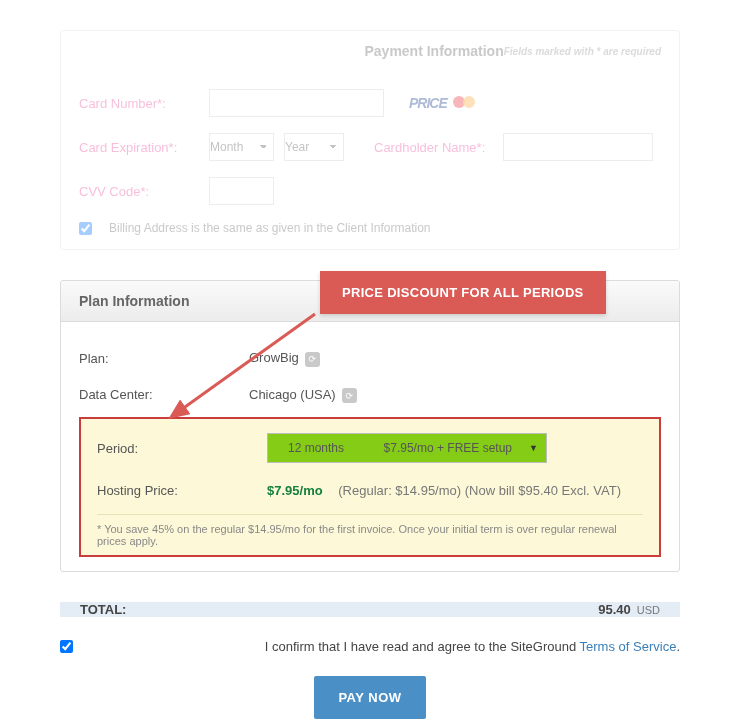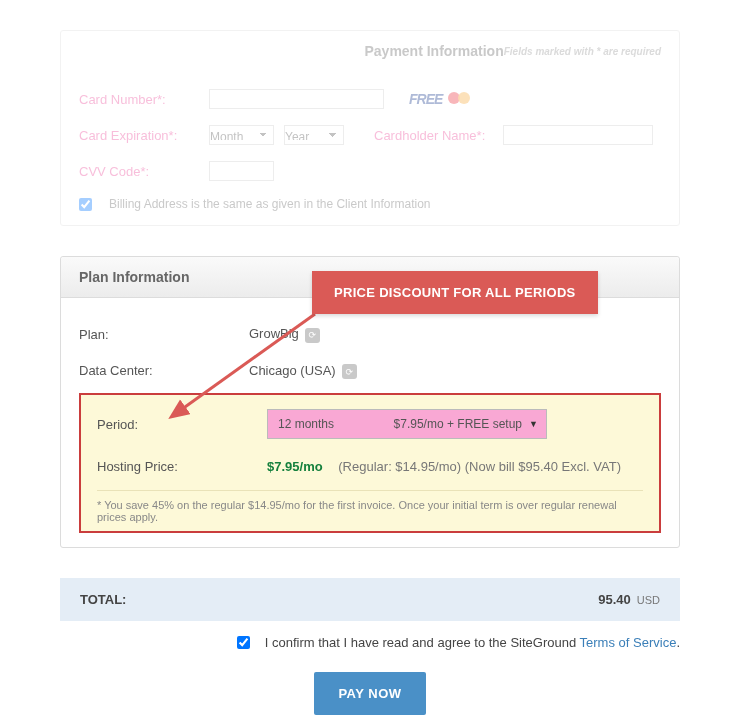--- a/index.html
+++ b/index.html
@@ -7,69 +7,69 @@
 .wrap{padding:0 60px 40px}
 .panel{border:1px solid #dcdcdc;border-radius:3px;margin-top:30px;background:#fff}
 .panel-h{padding:12px 18px;font-weight:bold;color:#666;font-size:14px}
 .panel-h.gray{background:linear-gradient(#fafafa,#ececec);border-bottom:1px solid #dcdcdc;border-radius:3px 3px 0 0}
 .panel-b{padding:18px 18px 14px}
 .faded{opacity:.35;pointer-events:none}
 .panel.faded .panel-h{display:flex;justify-content:flex-end;align-items:center}
 .small-note{font-size:10px;font-style:italic;color:#999}
 .frow{display:flex;align-items:center;margin-bottom:16px}
 .lbl{width:130px;color:#ec4899;font-size:13px}
-input[type=text],select.inp{border:1px solid #ccc;height:20px;padding:4px 0;font-size:12px;background:#fff;color:#555}
+input[type=text],select.inp{border:1px solid #ccc;height:28px;padding:4px 0;font-size:12px;background:#fff;color:#555}
 .cardnum{width:175px}
 select.inp{appearance:none;padding-right:24px;background-image:linear-gradient(45deg,transparent 50%,#555 50%),linear-gradient(135deg,#555 50%,transparent 50%);background-position:right 10px center,right 6px center;background-size:4px 4px,4px 4px;background-repeat:no-repeat}
 .sel-m{width:65px;margin-right:10px}
 .sel-y{width:60px}
 .chname{width:150px;margin-left:120px}
 .cvv{width:65px}
 .iconrow{margin-left:25px;display:flex;gap:6px}
 .visa{font-family:Arial;font-weight:900;font-style:italic;color:#1a3b8f;font-size:14px;letter-spacing:-1px}
 .mc{position:relative;width:22px;height:14px}
 .mc::before,.mc::after{content:"";position:absolute;width:12px;height:12px;border-radius:50%;top:1px}
 .mc::before{left:0;background:#eb1c26;opacity:.9}
 .mc::after{right:0;background:#f79e1b;opacity:.85}
 .chk-line{font-size:12px;color:#666;display:flex;align-items:center;gap:17px}
 .plan-row{display:flex;align-items:center;padding:10px 0;color:#555}
 .plan-lbl{width:170px}
 .ref{display:inline-flex;width:15px;height:15px;border-radius:3px;background:#c9c9c9;margin-left:6px;align-items:center;justify-content:center;color:#fff;font-size:9px}
 .hl-box{border:2px solid #ca3d3d;background:#fdf9d8;padding:4px 16px 0;margin-top:4px}
-.period-sel{border:1px solid #bbb;height:30px;width:280px;padding:0 10px;font-size:12px;display:flex;align-items:center;justify-content:space-between;background:#f9a8d4;position:relative}
+.period-sel{border:1px solid #bbb;height:30px;width:280px;padding:0 20px;font-size:12px;display:flex;align-items:center;justify-content:space-between;background:#84cc16;position:relative}
 .period-sel::after{content:"▼";font-size:9px;color:#333;position:absolute;right:8px}
 .price-line span.g{color:#15803d;font-weight:bold}
 .price-line span.d{color:#777;margin-left:12px}
 .save-note{font-size:11px;color:#888;padding:8px 0;border-top:1px solid #e9e2b8;margin-top:6px}
-.total{background:#e4edf6;padding:14px 20px;display:flex;justify-content:space-between;font-weight:bold;color:#444;margin-top:30px}
+.total{background:#e4edf6;padding:0 20px;display:flex;justify-content:space-between;font-weight:bold;color:#444;margin-top:30px}
 .total .amt{font-size:13px}
 .total .cur{font-weight:normal;font-size:11px;margin-left:6px;color:#777}
-.confirm{display:flex;justify-content:flex-end;align-items:center;gap:15px;margin-top:14px;font-size:13px;color:#444}
+.confirm{display:flex;justify-content:space-between;align-items:center;gap:15px;margin-top:22px;font-size:13px;color:#444}
 .confirm a{color:#3b7fb8;text-decoration:none}
 .pay-btn{display:block;margin:22px auto 0;background:#4a90c7;color:#fff;border:none;padding:14px 24px;font-weight:bold;font-size:13px;letter-spacing:.5px;cursor:pointer;border-radius:2px}
-.callout{position:absolute;left:312px;top:241px;background:#da5a56;color:#fff;font-weight:bold;font-size:13px;padding:14px 22px;letter-spacing:.3px;box-shadow:0 2px 4px rgba(0,0,0,.15);z-index:5}
+.callout{position:absolute;left:320px;top:241px;background:#da5a56;color:#fff;font-weight:bold;font-size:13px;padding:14px 22px;letter-spacing:.3px;box-shadow:0 2px 4px rgba(0,0,0,.15);z-index:5}
 .arrow-svg{position:absolute;left:160px;top:282px;z-index:4;pointer-events:none}
 .rel{position:relative}
 </style>
 </head>
 <body>
 
 <div class="wrap rel">
 
   <div class="panel faded">
     <div class="panel-h">
       <span>Payment Information</span>
       <span class="small-note">Fields marked with * are required</span>
     </div>
     <div class="panel-b">
       <div class="frow">
         <div class="lbl">Card Number*:</div>
         <input type="text" class="cardnum" style="">
         <div class="iconrow">
-          <span class="visa">FREE</span>
+          <span class="visa">PRICE</span>
           <span class="mc"></span>
         </div>
       </div>
       <div class="frow">
         <div class="lbl">Card Expiration*:</div>
         <select class="inp sel-m"><option>Month</option></select>
         <select class="inp sel-y"><option>Year</option></select>
         <div class="lbl" style="width:auto;margin-left:30px">Cardholder Name*:</div>
         <input type="text" class="chname" style="margin-left: 18px;">
       </div>

